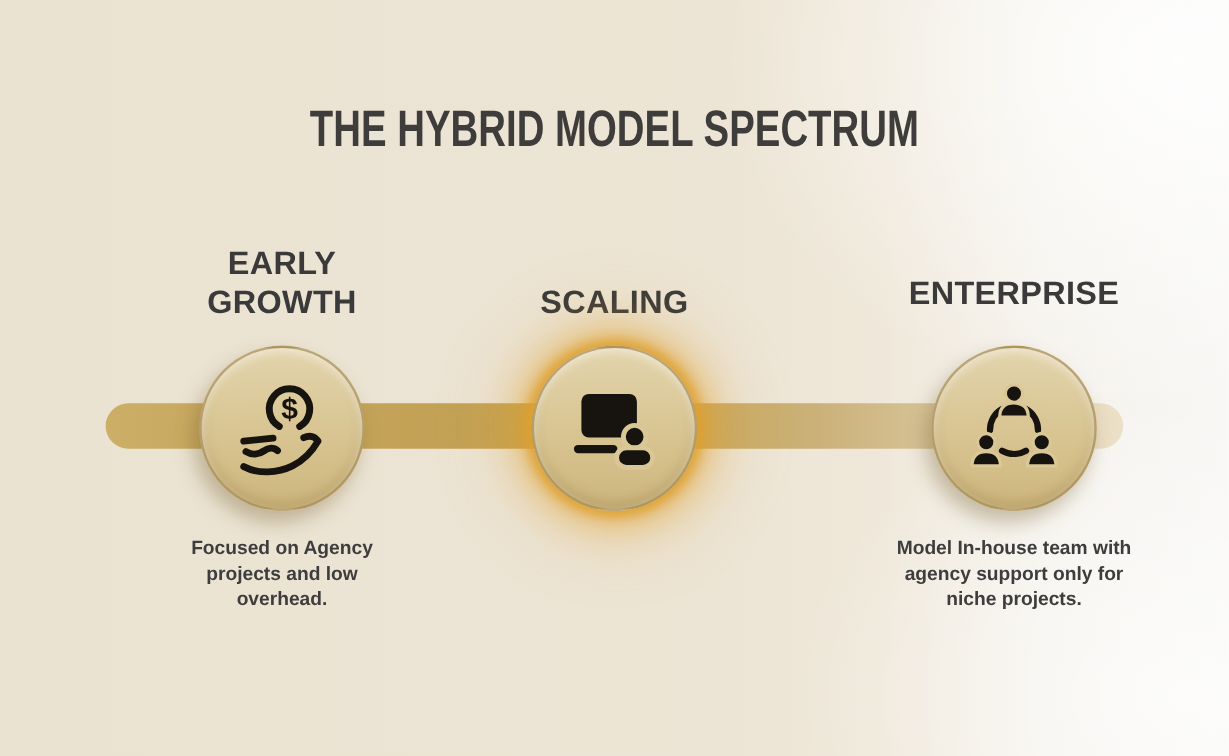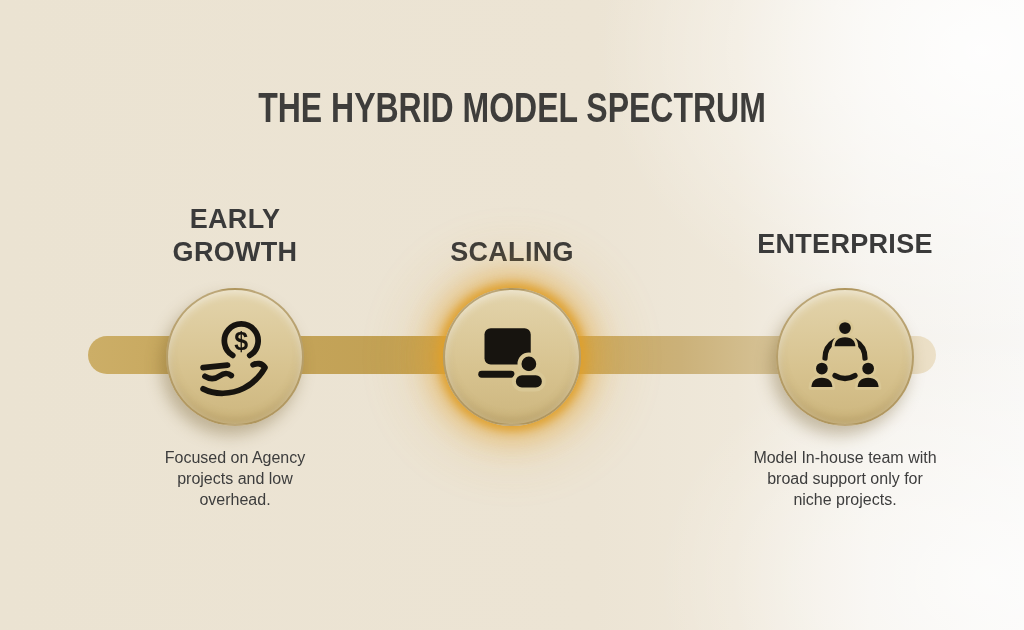--- a/index.html
+++ b/index.html
@@ -64,21 +64,21 @@
       0 0 55px 30px rgba(223,160,44,0.18),
       inset 0 3px 8px rgba(255,255,255,0.55),
       inset 0 -5px 10px rgba(135,105,45,0.30);
   }
 
   .stage-icon { width: 80px; height: 80px; display: block; }
 
   .stage-desc {
     position: absolute; top: 447px; left: 50%; transform: translateX(-50%);
     width: 240px; text-align: center;
-    font-size: 16px; font-weight: normal; line-height: 1.32; color: #3d3d3d;
+    font-size: 16px; font-weight: bold; line-height: 1.32; color: #3d3d3d;
   }
 </style>
 </head>
 <body>
 
 <div class="canvas">
 
   <h1 class="title">THE HYBRID MODEL SPECTRUM</h1>
 
   <div class="timeline-bar"></div>
@@ -127,18 +127,18 @@
           <path d="M22.5,24.5 q0,-9.5 9.5,-9.5 q9.5,0 9.5,9.5 z"></path>
           <circle cx="13.5" cy="41.2" r="5.8"></circle>
           <path d="M4,57 q0,-9.5 9.5,-9.5 q9.5,0 9.5,9.5 z"></path>
           <circle cx="50.5" cy="41.2" r="5.8"></circle>
           <path d="M41,57 q0,-9.5 9.5,-9.5 q9.5,0 9.5,9.5 z"></path>
         </g>
       </svg>
     </div>
     <div class="stage-desc">
       <div>Model In-house team with</div>
-      <div>broad support only for</div>
+      <div>agency support only for</div>
       <div>niche projects.</div>
     </div>
   </section>
 
 </div>
 
 </body></html>

